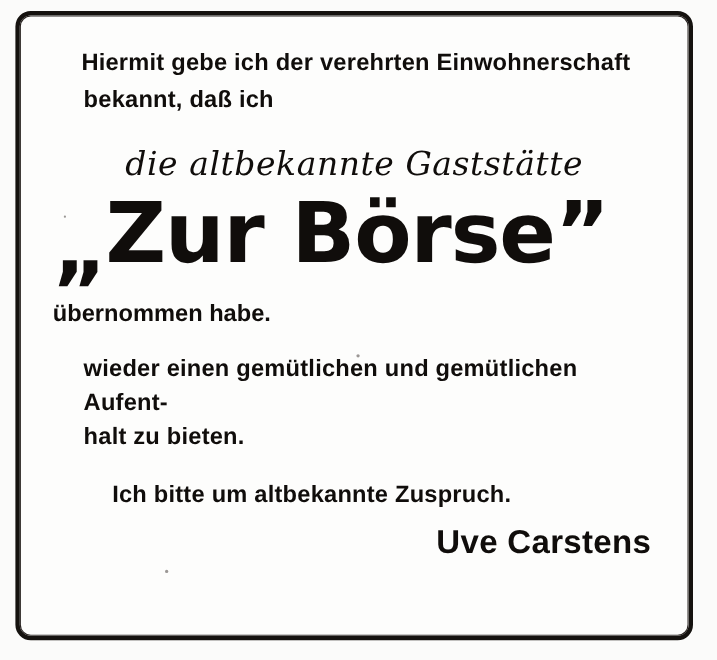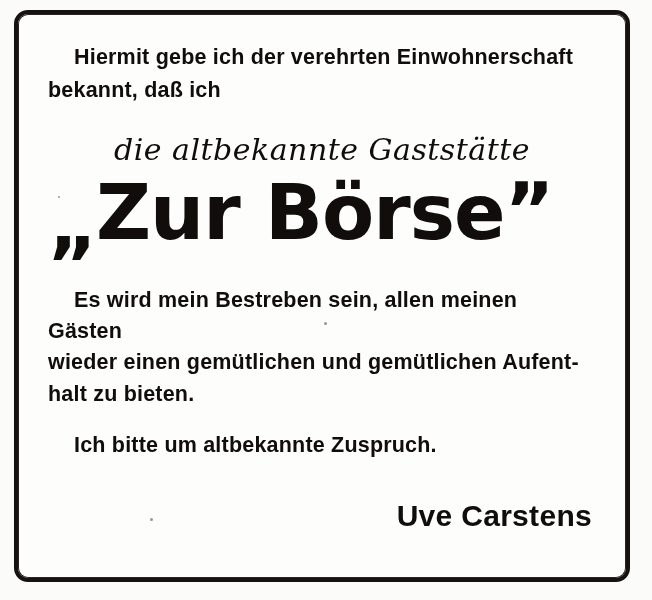--- a/index.html
+++ b/index.html
@@ -41,20 +41,21 @@
     padding: 26px 30px 10px 30px;
     box-sizing: border-box;
     color: #100d0b;
   }
   .para {
     font-size: 21.5px;
     line-height: 1.45;
     letter-spacing: 0.2px;
     font-weight: 600;
     text-align: left;
+    margin-left: 28px;
   }
   .para.indent {
     text-indent: 26px;
   }
   .p-head {
     margin: 2px 0 0 0;
   }
   .line2 {
     margin-top: 2px;
   }
@@ -94,21 +95,21 @@
   .block-mid {
     margin-top: 22px;
   }
   .block-ask {
     margin-top: 20px;
   }
   .signature {
     font-size: 30px;
     font-weight: 600;
     text-align: right;
-    margin-top: 38px;
+    margin-top: 12px;
     padding-right: 4px;
     letter-spacing: 0.3px;
   }
   .speck {
     position: absolute;
     background: #4a4440;
     border-radius: 50%;
     opacity: 0.55;
   }
 </style>
@@ -119,23 +120,23 @@
   <div class="ad-frame">
     <div class="ad-inner">
 
       <div class="para indent p-head">Hiermit gebe ich der verehrten Einwohnerschaft</div>
       <div class="para line2">bekannt, daß ich</div>
 
       <div class="subtitle">die altbekannte Gaststätte</div>
 
       <div class="bigname"><span class="quote-low">„</span><span>Zur Börse</span><span class="quote-high">”</span></div>
 
+      <div class="after-name">übernommen habe.</div>
 
       <div class="block-mid">
-        <div class="para indent">Es wird mein Bestreben sein, allen meinen Gästen</div>
         <div class="para">wieder einen gemütlichen und gemütlichen Aufent-</div>
         <div class="para">halt zu bieten.</div>
       </div>
 
       <div class="block-ask">
         <div class="para indent">Ich bitte um altbekannte Zuspruch.</div>
       </div>
 
       <div class="signature">Uve Carstens</div>
 

